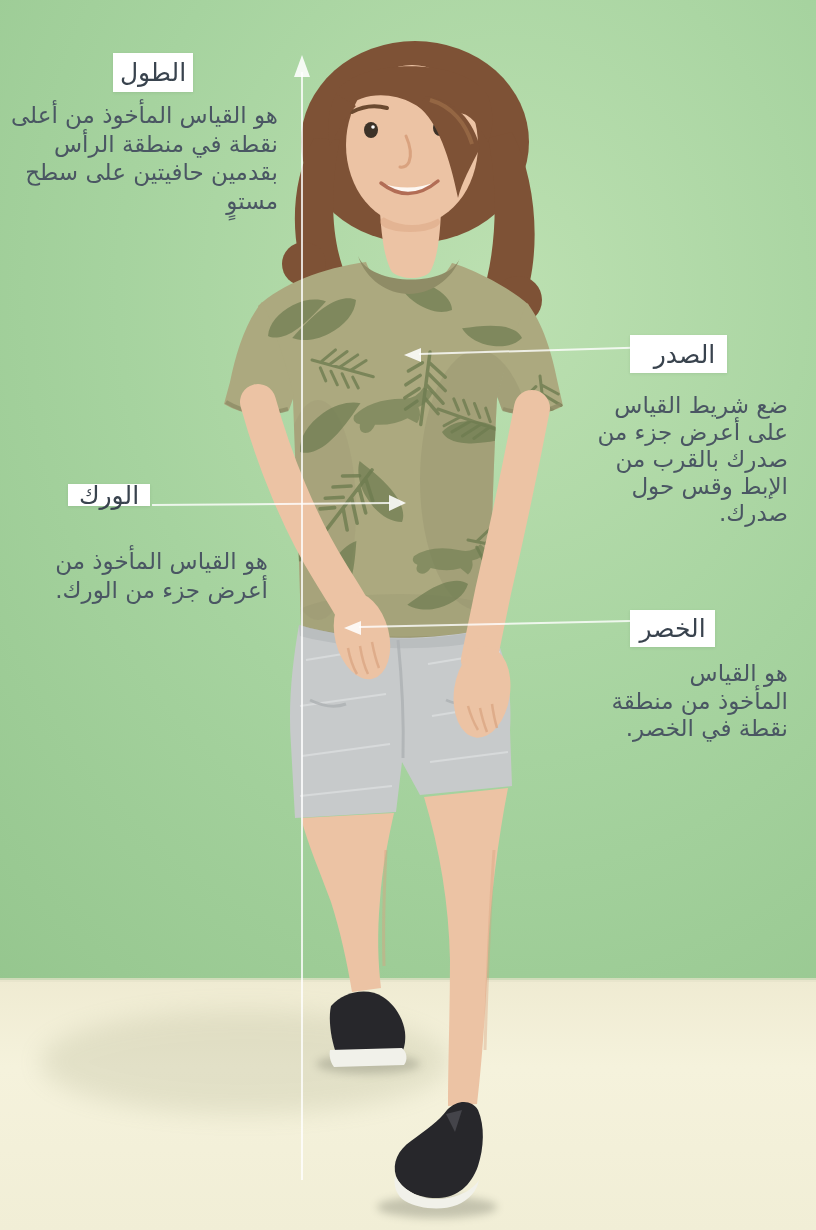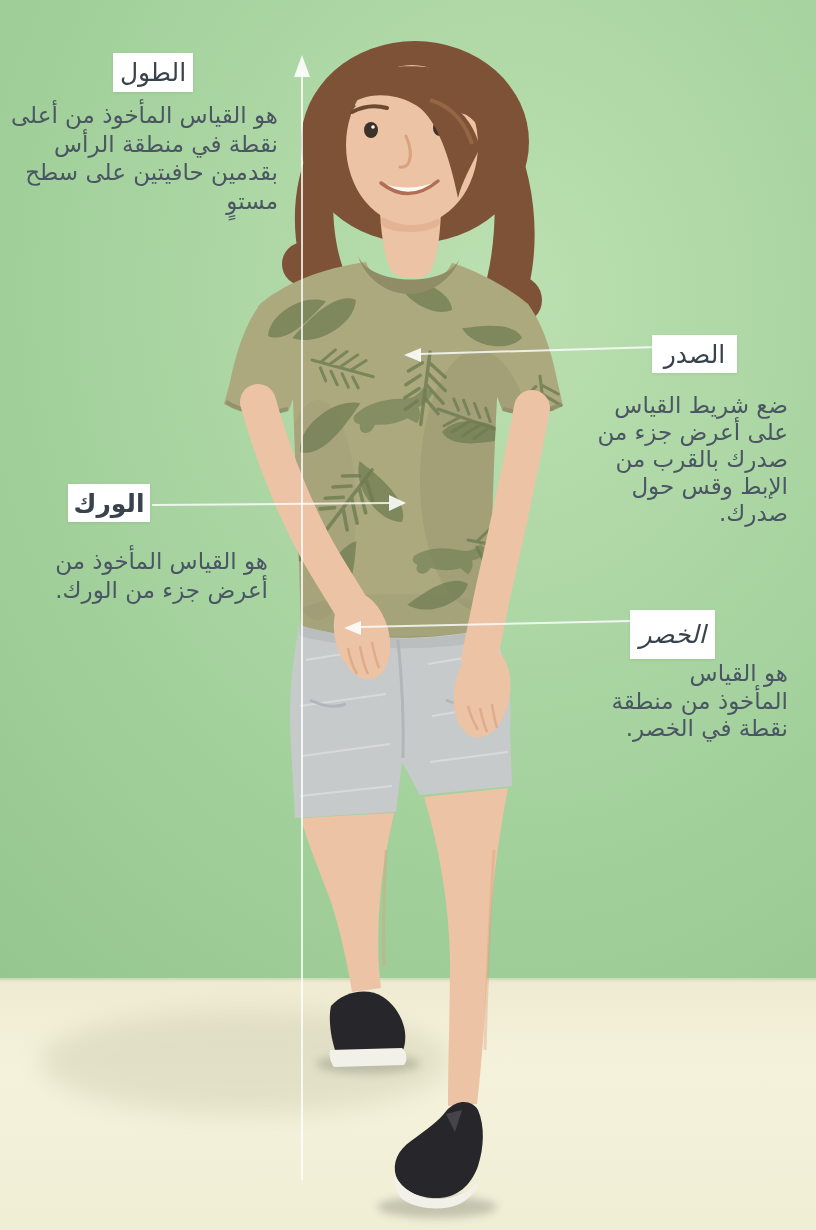--- a/index.html
+++ b/index.html
@@ -10,23 +10,23 @@
   }
   #scene{position:absolute;left:0;top:0;width:816px;height:1230px;display:block;}
   .tag{
     position:absolute;background:var(--label-bg,#fff);
     color:var(--text-title,#39434e);
     display:flex;align-items:center;justify-content:center;
     font-size:25px;line-height:1;direction:rtl;
     box-shadow:0 1px 3px rgba(40,70,40,.10);
   }
   #tag-height{left:113px;top:53px;width:80px;height:39px;}
-  #tag-chest {left:652px;top:335px;width:85px;height:38px;}
-  #tag-hip   {left:68px; top:484px;width:82px;height:38px;font-weight:bold;}
-  #tag-waist {left:630px;top:610px;width:85px;height:49px;font-style:italic;}
+  #tag-chest {left:630px;top:335px;width:85px;height:38px;padding-left:12px;}
+  #tag-hip   {left:68px; top:484px;width:82px;height:22px;}
+  #tag-waist {left:630px;top:610px;width:85px;height:37px;}
   .desc{
     position:absolute;margin:0;direction:rtl;text-align:right;
     white-space:pre;color:var(--text-desc,#4a5663);
     font-size:23px;line-height:1.24;letter-spacing:0;
   }
   #desc-height{right:538px;top:101px;}
   #desc-chest {right:28px; top:392px;line-height:1.17;}
   #desc-hip   {right:548px;top:547px;margin-left:24px;}
   #desc-waist {right:28px; top:660px;line-height:1.20;}
 

